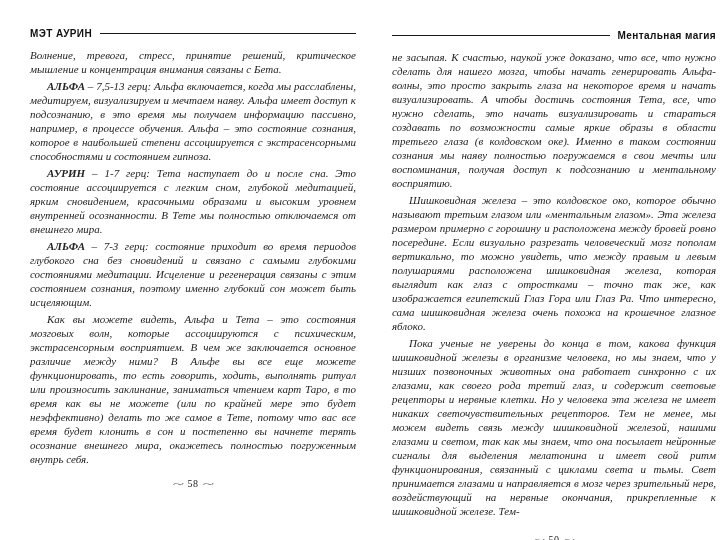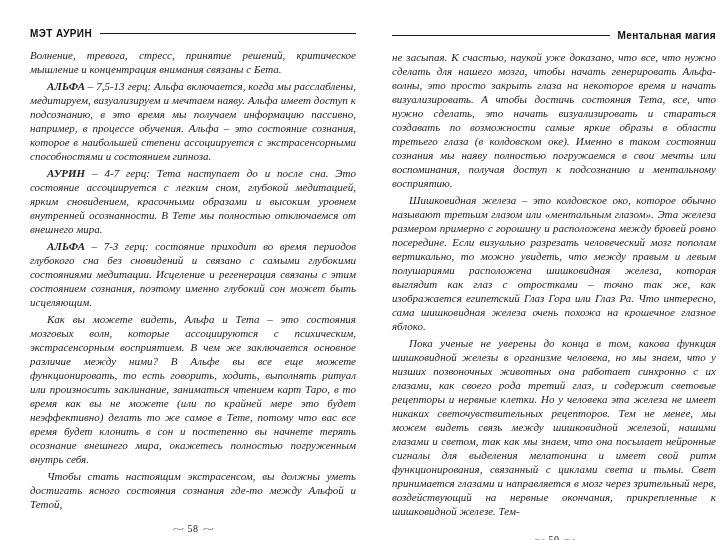--- a/index.html
+++ b/index.html
@@ -53,24 +53,23 @@
 <body>
 
 <div class="page page-left">
   <div class="running-head">
     <span>МЭТ АУРИН</span>
     <span class="rule"></span>
   </div>
   <div class="body-text">
     <p><span class="lead"></span><span>Волнение, тревога, стресс, принятие решений, критическое мышление и концентрация внимания связаны с Бета.</span></p>
     <p class="indent"><span class="lead">АЛЬФА</span><span> – 7,5-13 герц: Альфа включается, когда мы расслаблены, медитируем, визуализируем и мечтаем наяву. Альфа имеет доступ к подсознанию, в это время мы получаем информацию пассивно, например, в процессе обучения. Альфа – это состояние сознания, которое в наибольшей степени ассоциируется с экстрасенсорными способностями и состоянием гипноза.</span></p>
-    <p class="indent"><span class="lead">АУРИН</span><span> – 4-7 герц: Тета наступает до и после сна. Это состояние ассоциируется с легким сном, глубокой медитацией, ярким сновидением, красочными образами и высоким уровнем внутренней осознанности. В Тете мы полностью отключаемся от внешнего мира.</span></p>
+    <p class="indent"><span class="lead">АУРИН</span><span> – 1-7 герц: Тета наступает до и после сна. Это состояние ассоциируется с легким сном, глубокой медитацией, ярким сновидением, красочными образами и высоким уровнем внутренней осознанности. В Тете мы полностью отключаемся от внешнего мира.</span></p>
     <p class="indent"><span class="lead">АЛЬФА</span><span> – 7-3 герц: состояние приходит во время периодов глубокого сна без сновидений и связано с самыми глубокими состояниями медитации. Исцеление и регенерация связаны с этим состоянием сознания, поэтому именно глубокий сон может быть исцеляющим.</span></p>
     <p class="indent"><span class="lead"></span><span>Как вы можете видеть, Альфа и Тета – это состояния мозговых волн, которые ассоциируются с психическим, экстрасенсорным восприятием. В чем же заключается основное различие между ними? В Альфе вы все еще можете функционировать, то есть говорить, ходить, выполнять ритуал или произносить заклинание, заниматься чтением карт Таро, в то время как вы не можете (или по крайней мере это будет неэффективно) делать то же самое в Тете, потому что вас все время будет клонить в сон и постепенно вы начнете терять осознание внешнего мира, окажетесь полностью погруженным внутрь себя.</span></p>
-    <p class="indent"><span class="lead"></span><span>Чтобы стать настоящим экстрасенсом, вы должны уметь достигать ясного состояния сознания где-то между Альфой и Тетой,</span></p>
   </div>
   <div class="folio">
     <span class="orn">~</span><span class="num">58</span><span class="orn">~</span>
   </div>
 </div>
 
 <div class="page page-right">
   <div class="running-head">
     <span class="rule"></span>
     <span>Ментальная магия</span>

